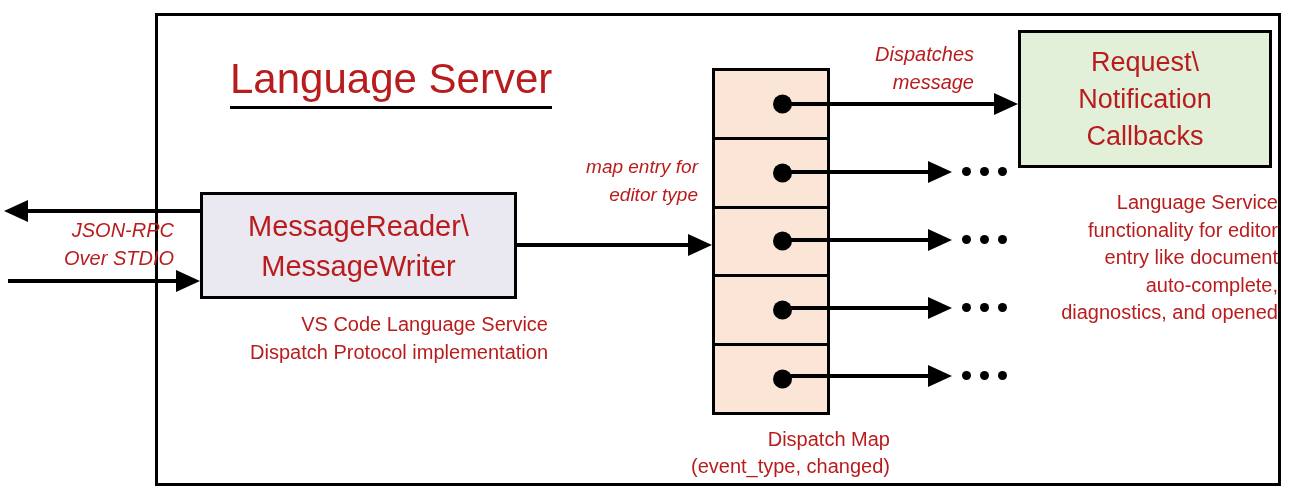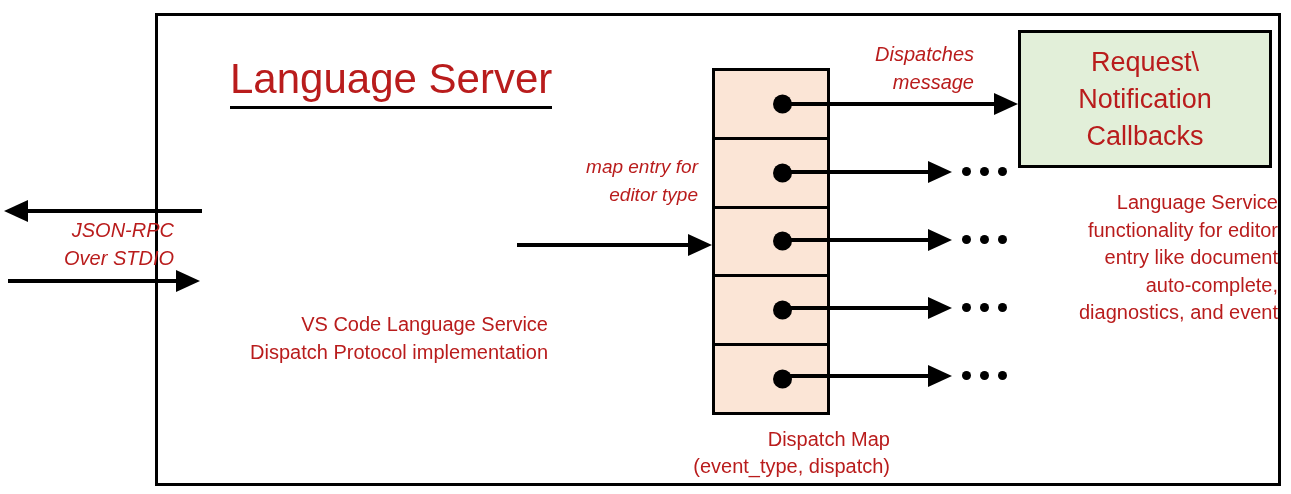--- a/index.html
+++ b/index.html
@@ -118,20 +118,24 @@
   <div class="head left" style="left:4px; top:200px;"></div>
 
   <div class="hline" style="left:8px; top:279px; width:168px;"></div>
   <div class="head right" style="left:176px; top:270px;"></div>
 
   <div class="lbl italic" style="left:16px; top:208px; width:158px;margin-top:8px;">
     <div>JSON-RPC</div>
     <div>Over STDIO</div>
   </div>
 
+  <div class="box reader">
+    <div>MessageReader\</div>
+    <div>MessageWriter</div>
+  </div>
 
   <div class="lbl" style="left:168px; top:310px; width:380px;">
     <div>VS Code Language Service</div>
     <div>Dispatch Protocol implementation</div>
   </div>
 
   <div class="hline" style="left:517px; top:243px; width:173px;"></div>
   <div class="head right" style="left:688px; top:234px;"></div>
 
   <div class="lbl italic" style="left:512px; top:153px; width:186px; font-size:19px;">
@@ -152,21 +156,21 @@
     <div class="map-cell">
         <span class="map-dot"></span>
       </div>
     <div class="map-cell">
         <span class="map-dot"></span>
       </div>
   </div>
 
   <div class="lbl" style="left:650px; top:426px; width:240px; line-height:27px;">
     <div>Dispatch Map</div>
-    <div>(event_type, dispatch)</div>
+    <div>(event_type, changed)</div>
   </div>
 
   <div class="hline" style="left:785px; top:102px; width:209px;"></div>
   <div class="head right" style="left:994px; top:93px;"></div>
 
   <div class="hline" style="left:785px; top:170px; width:143px;"></div>
   <div class="head right" style="left:928px; top:161px;"></div>
   <div class="ellipsis" style="left:962px; top:167px;">
       <i></i>
       <i></i>
@@ -206,16 +210,16 @@
     <div>Request\</div>
     <div>Notification</div>
     <div>Callbacks</div>
   </div>
 
   <div class="lbl" style="left:1012px; top:189px; width:266px; line-height:27.5px;">
     <div>Language Service</div>
     <div>functionality for editor</div>
     <div>entry like document</div>
     <div>auto-complete,</div>
-    <div>diagnostics, and event</div>
+    <div>diagnostics, and opened</div>
   </div>
 
 </div>
 
 </body></html>

